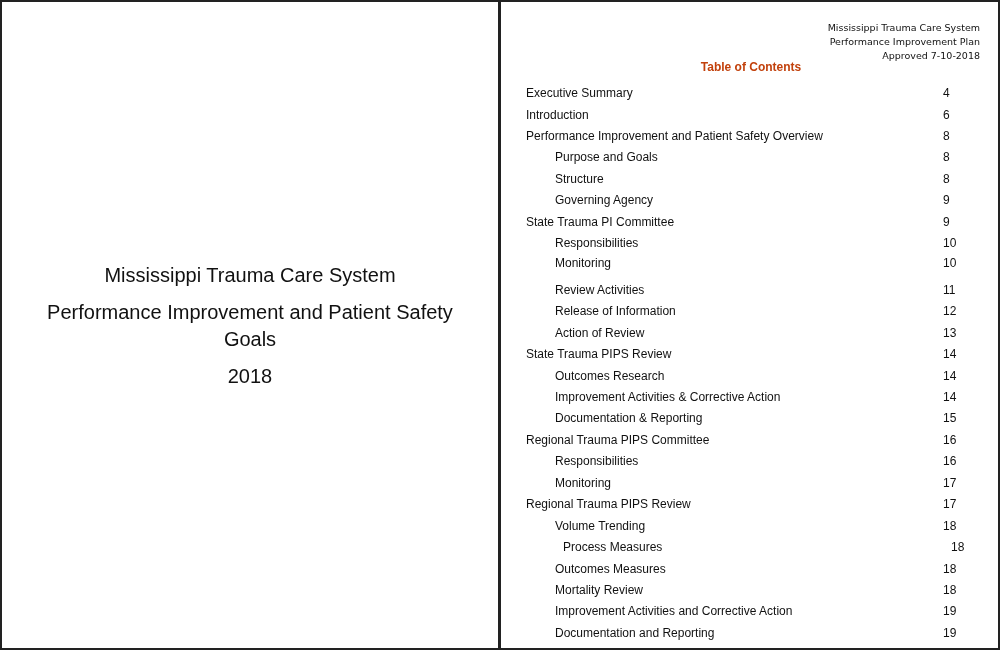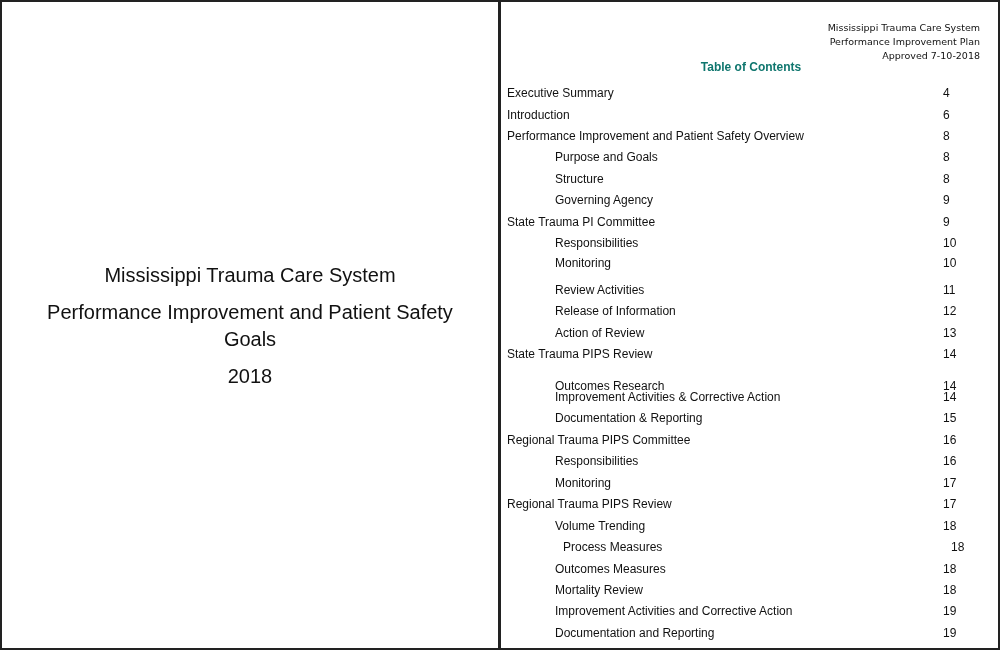--- a/index.html
+++ b/index.html
@@ -65,34 +65,34 @@
     .doc-header div { white-space: nowrap; }
     .toc-title {
       position: absolute;
       left: 180px;
       top: 58px;
       width: 140px;
       text-align: center;
       font-weight: bold;
       font-size: 12px;
       line-height: 14px;
-      color: #0f766e;
+      color: #c2410c;
     }
     .toc-row {
       position: absolute;
       left: 0;
       width: 497px;
       height: 16px;
       font-size: 12px;
       line-height: 16px;
       color: #111;
     }
     .toc-label {
       position: absolute;
-      left: 6px;
+      left: 25px;
       white-space: nowrap;
     }
     .toc-row.sub .toc-label { left: 54px; }
     .toc-page-num {
       position: absolute;
       left: 442px;
       white-space: nowrap;
     }
   </style>
 </head>
@@ -163,21 +163,21 @@
         <span class="toc-page-num">12</span>
       </div>
       <div class="toc-row sub" style="top: 323px;">
         <span class="toc-label">Action of Review</span>
         <span class="toc-page-num">13</span>
       </div>
       <div class="toc-row" style="top: 344px;">
         <span class="toc-label">State Trauma PIPS Review</span>
         <span class="toc-page-num">14</span>
       </div>
-      <div class="toc-row sub" style="top: 376px;">
+      <div class="toc-row sub" style="top: 366px;">
         <span class="toc-label">Outcomes Research</span>
         <span class="toc-page-num">14</span>
       </div>
       <div class="toc-row sub" style="top: 387px;">
         <span class="toc-label">Improvement Activities &amp; Corrective Action</span>
         <span class="toc-page-num">14</span>
       </div>
       <div class="toc-row sub" style="top: 408px;">
         <span class="toc-label">Documentation &amp; Reporting</span>
         <span class="toc-page-num">15</span>

